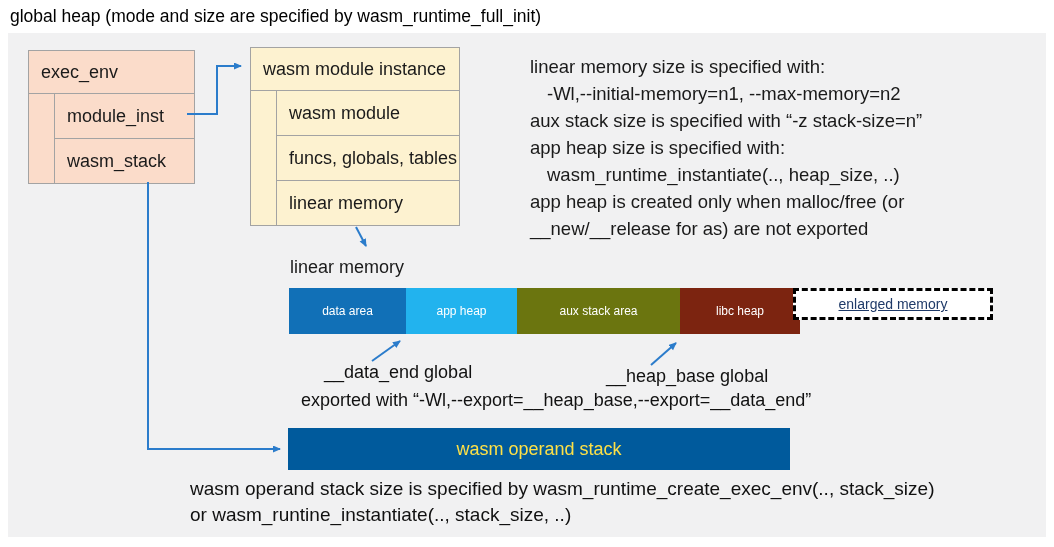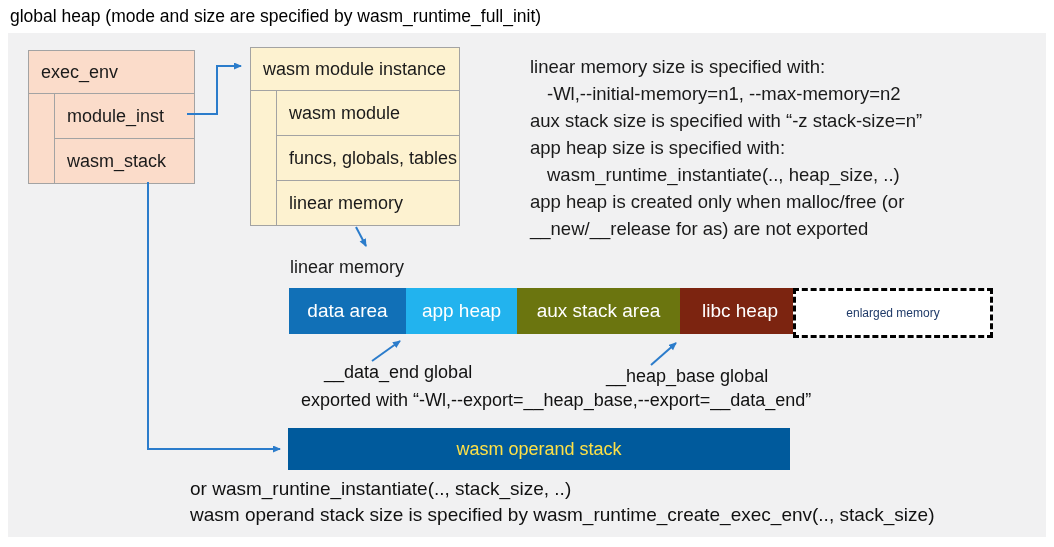--- a/index.html
+++ b/index.html
@@ -19,25 +19,25 @@
   .node-row{height:44px;display:flex;align-items:center;padding-left:12px;border-bottom:1px solid #a3a3a3;}
   .node-row:last-child{border-bottom:none;}
 
   
   .notes-right{position:absolute;left:530px;top:53px;font-size:18.5px;line-height:27px;white-space:nowrap;}
   .notes-right .indent{padding-left:17px;}
 
   
   .lm-label{position:absolute;left:290px;top:257px;font-size:18px;}
   .membar{position:absolute;left:289px;top:288px;height:46px;display:flex;}
-  .seg{display:flex;align-items:center;justify-content:center;color:#fff;font-size:19px;white-space:nowrap;}
+  .seg{display:flex;align-items:center;justify-content:center;color:#fff;font-size:12px;white-space:nowrap;}
   .seg0{width:117px;} .seg1{width:163px;} .seg2{width:111px;} .seg3{width:120px;}
-  .seg-enlarged{position:absolute;left:793px;top:288px;width:200px;height:50px;box-sizing:border-box;
+  .seg-enlarged{position:absolute;left:793px;top:288px;width:200px;height:32px;box-sizing:border-box;
     background:#ffffff;border:3px dashed #000;display:flex;align-items:center;justify-content:center;
-    font-size:12px;color:#1f3a68;}
+    font-size:14px;color:#1f3a68;text-decoration:underline;}
 
   .ann{position:absolute;font-size:18px;white-space:nowrap;color:#111;}
   .ann-dataend{left:324px;top:362px;}
   .ann-heapbase{left:606px;top:366px;}
   .ann-exported{left:301px;top:390px;}
 
   
   .opstack{position:absolute;left:288px;top:428px;width:502px;height:42px;background:#005a9c;
     display:flex;align-items:center;justify-content:center;color:#fde047;font-size:18px;}
   .bottom-notes{position:absolute;left:190px;top:476px;font-size:19px;line-height:26px;white-space:nowrap;color:#111;}
@@ -88,22 +88,22 @@
     <div class="seg seg3" style="background: rgb(124, 36, 16); color: rgb(255, 255, 255);">libc heap</div>
   </div>
   <div class="seg-enlarged" style="background: rgb(255, 255, 255); color: rgb(31, 58, 104);">enlarged memory</div>
 
   <div class="ann ann-dataend">__data_end global</div>
   <div class="ann ann-heapbase">__heap_base global</div>
   <div class="ann ann-exported">exported with “-Wl,--export=__heap_base,--export=__data_end”</div>
 
   <div class="opstack">wasm operand stack</div>
   <div class="bottom-notes">
+    <div>wasm operand stack size is specified by wasm_runtime_create_exec_env(.., stack_size)</div>
     <div>or wasm_runtine_instantiate(.., stack_size, ..)</div>
-    <div>wasm operand stack size is specified by wasm_runtime_create_exec_env(.., stack_size)</div>
   </div>
 
   <svg class="arrows" viewBox="0 0 1054 547" xmlns="http://www.w3.org/2000/svg">
     <defs>
       <marker id="ah" markerWidth="10" markerHeight="8" refX="7" refY="3.5" orient="auto" markerUnits="userSpaceOnUse">
         <path d="M0,0 L8,3.5 L0,7 Z" fill="#2b7ccb"></path>
       </marker>
     </defs>
     <polyline points="187,114 217,114 217,66 241,66" fill="none" stroke="#2b7ccb" stroke-width="2" marker-end="url(#ah)"></polyline>
     <polyline points="148,182 148,449 280,449" fill="none" stroke="#2b7ccb" stroke-width="2" marker-end="url(#ah)"></polyline>

